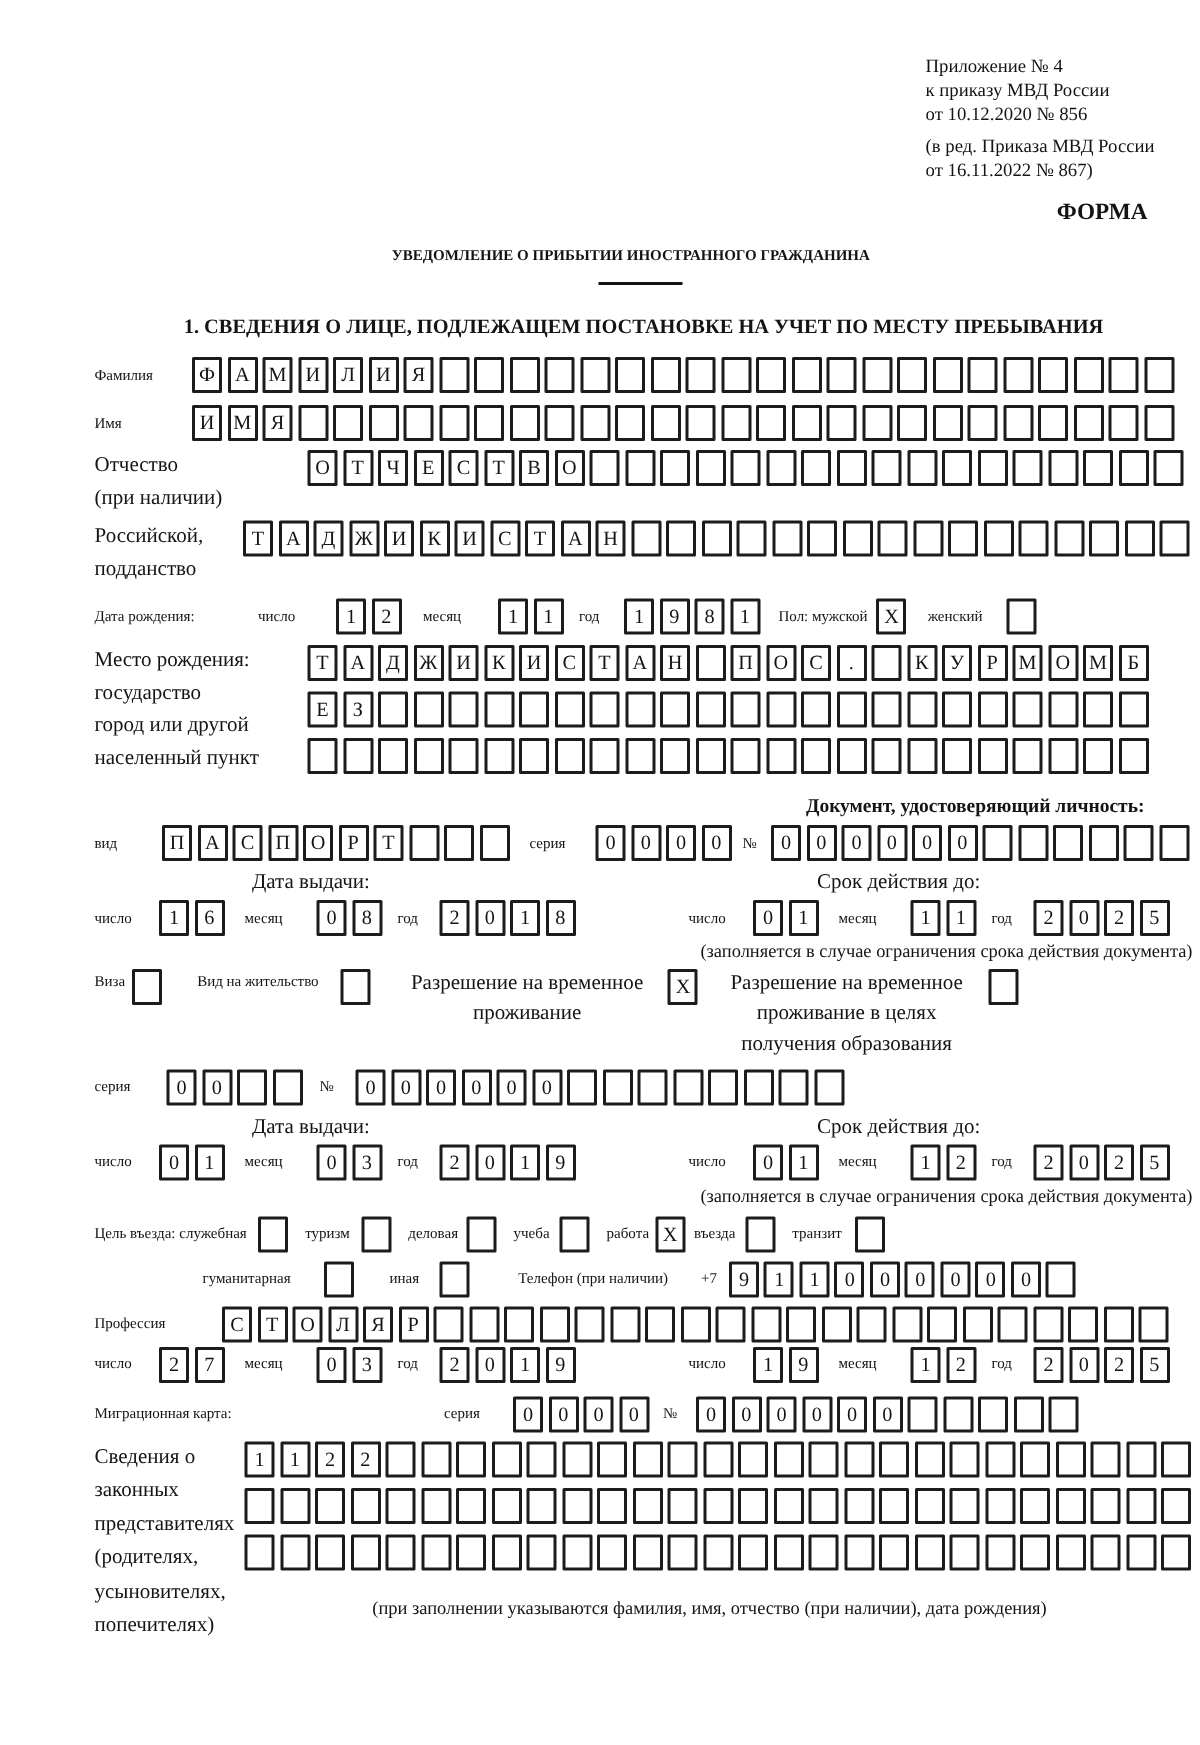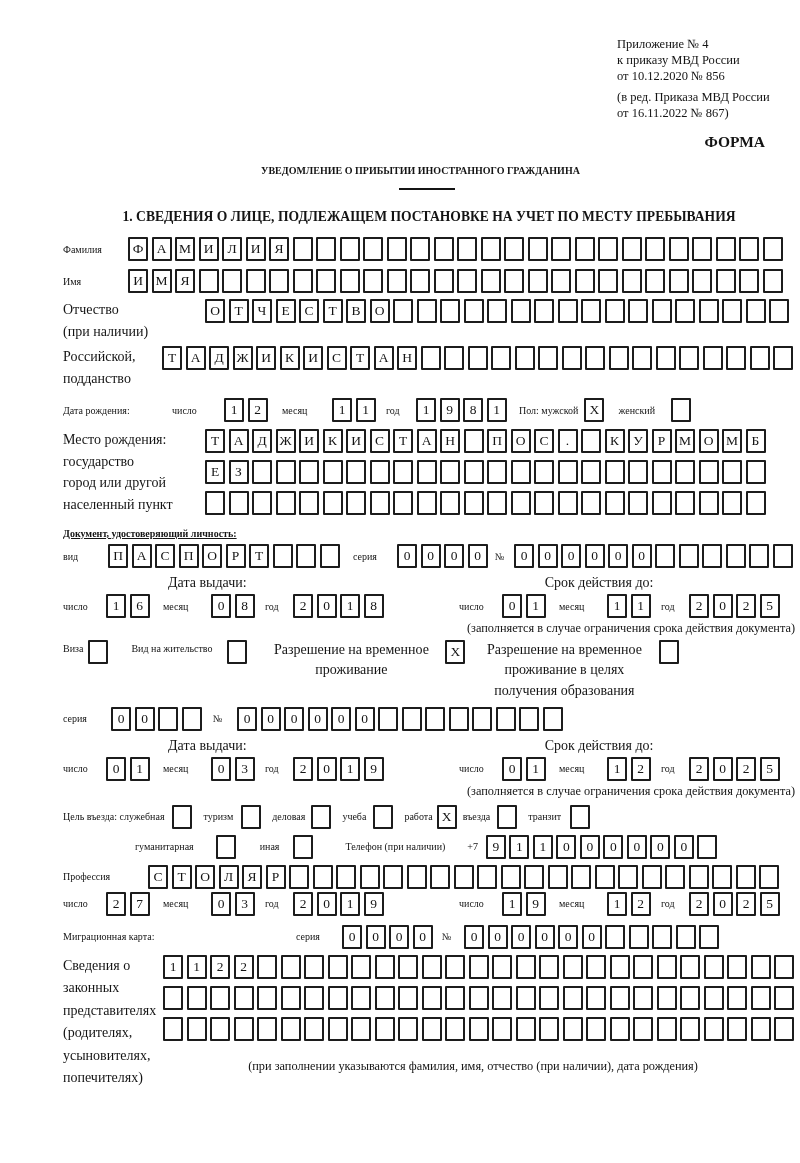--- a/index.html
+++ b/index.html
@@ -17,21 +17,21 @@
   .frow { display:flex; align-items:center; margin-top:8px; }
   .frow.top { align-items:flex-start; }
   .frow > * { flex:none; }
   .lbl { font-size:10px; white-space:nowrap; }
   .lbl2 { font-size:14px; line-height:21.5px; }
   .cells { display:flex; flex-wrap:nowrap; }
   .cell, .box { flex:none; width:20px; height:24px; border:2px solid #1c1c1c; border-radius:1px;
     margin-right:3.5px; display:flex; align-items:center; justify-content:center;
     font-size:13.5px; line-height:1; background:#fff; }
   .box { margin-right:0; }
-  .dochead { width:700px; text-align:left; font-weight:bold; font-size:10px; margin-top:6px;text-decoration:underline; }
+  .dochead { width:700px; text-align:right; font-weight:bold; font-size:13px; margin-top:6px; }
   .dhrow { display:flex; margin-top:7px; font-size:14px; }
   .dhrow > * { flex:none; white-space:nowrap; }
   .note { width:732px; text-align:right; font-size:12.3px; margin-top:3px; }
   .para { font-size:14px; line-height:1.6; margin-top:6px; }
   .cklbl { font-size:14px; text-align:center; line-height:1.45; }
   .stack .cells { margin-bottom:7px; }
   .reps-note { margin-left:105px; width:620px; text-align:center; font-size:12.3px; margin-top:18px; }
 </style>
 </head>
 <body>

